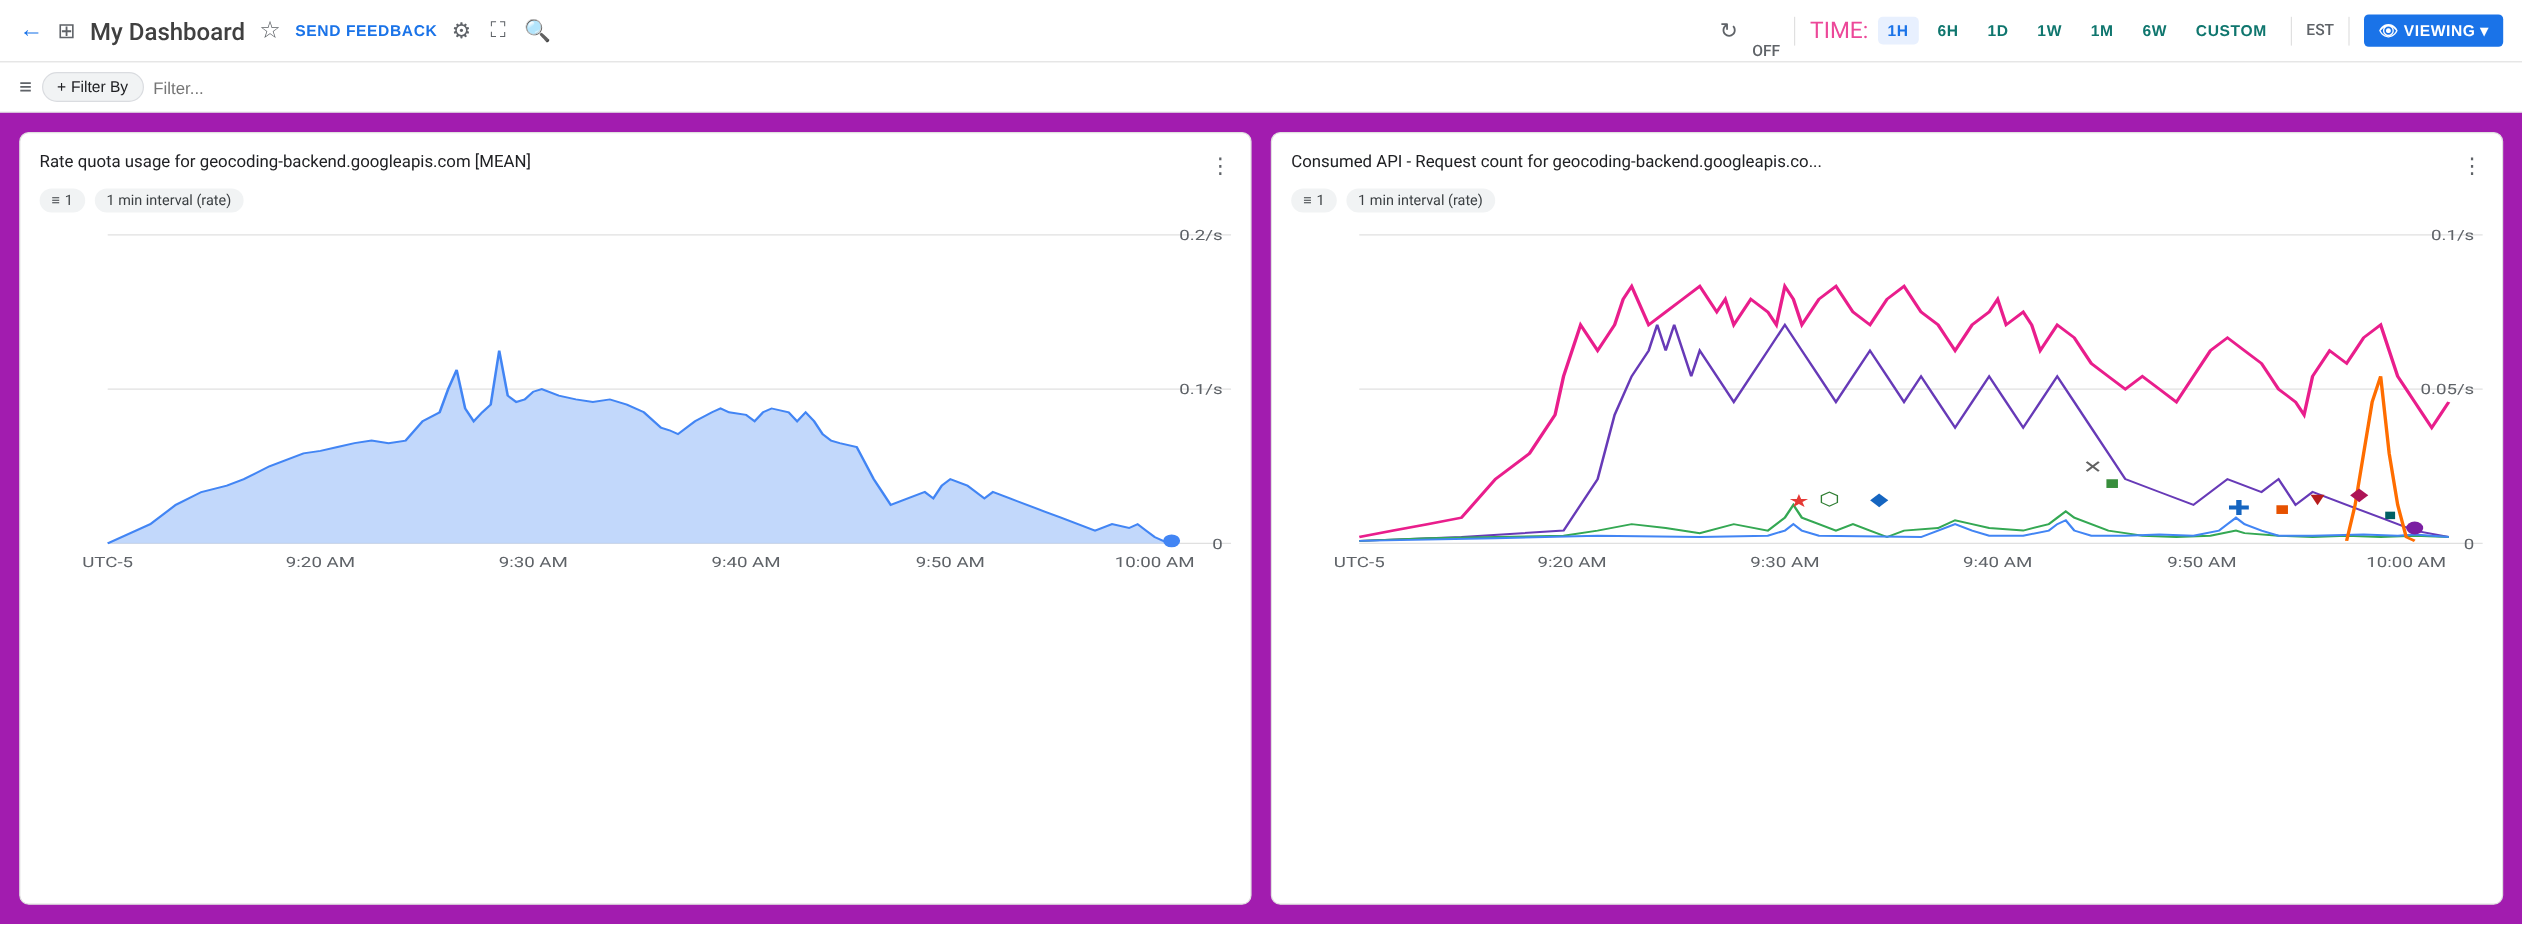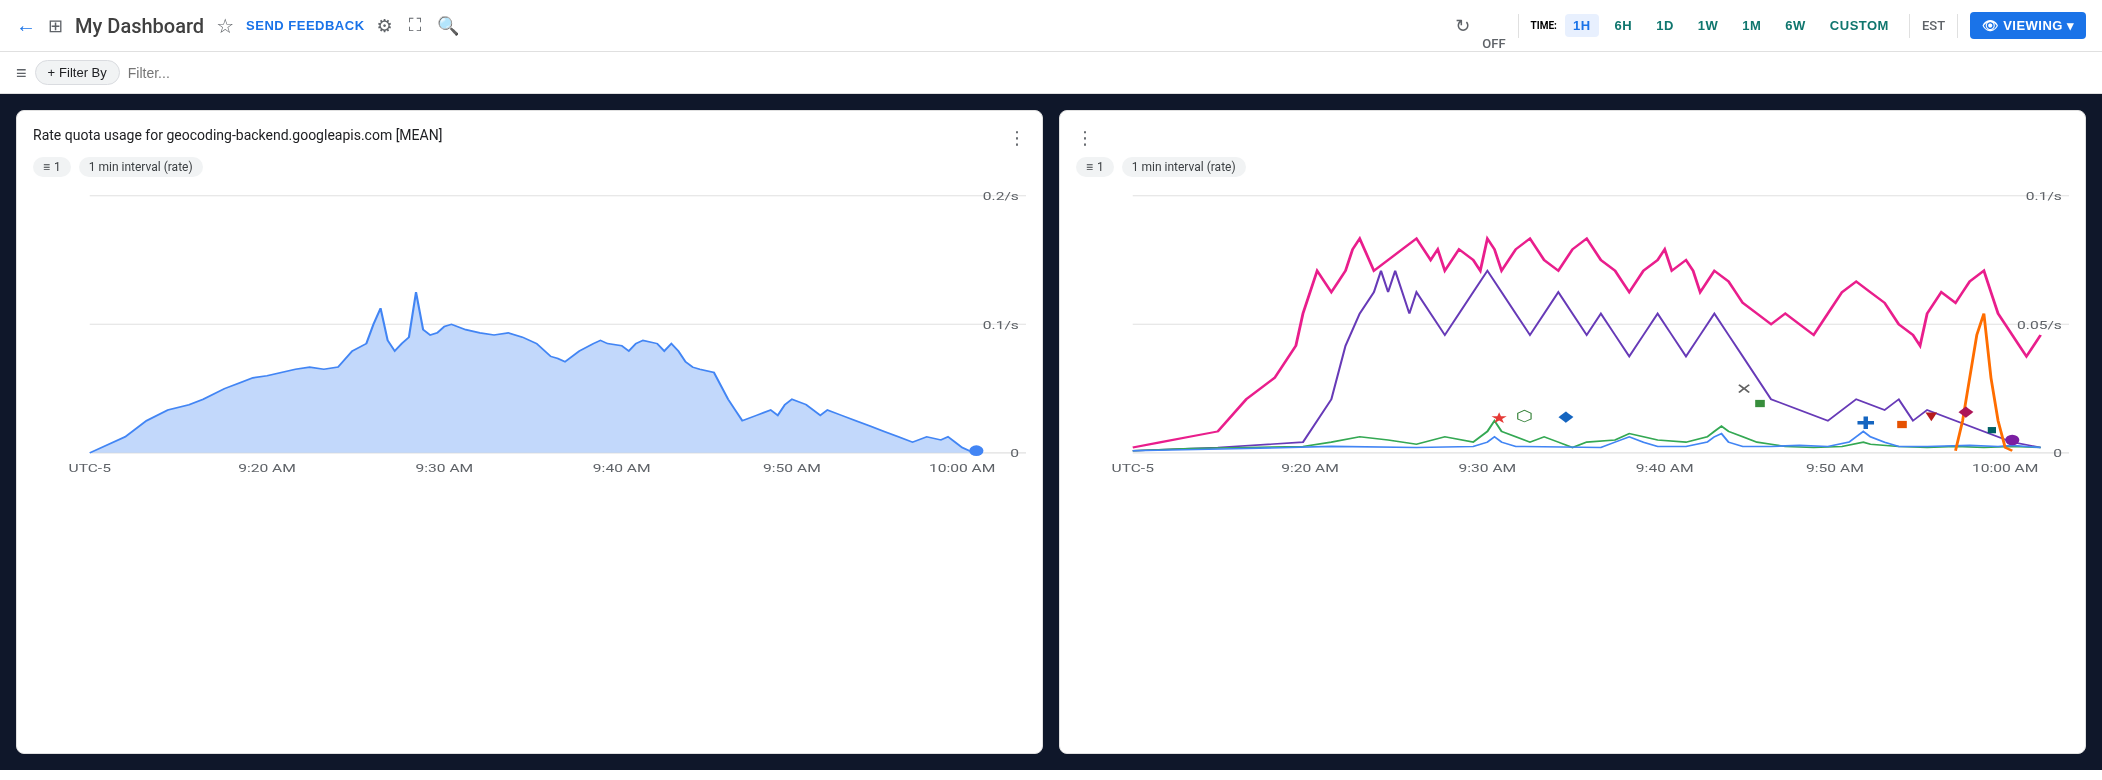--- a/index.html
+++ b/index.html
@@ -14,21 +14,21 @@
       border-bottom: 1px solid #e0e0e0;
       gap: 8px;
     }
     .header-left { display: flex; align-items: center; gap: 8px; flex: 1; }
     .header-title { font-size: 20px; font-weight: 500; color: #404040; }
     .back-btn { color: #1a73e8; background: none; border: none; cursor: pointer; font-size: 20px; display: flex; align-items: center; }
     .icon-btn { background: none; border: none; cursor: pointer; color: #5f6368; font-size: 18px; display: flex; align-items: center; padding: 4px; border-radius: 4px; }
     .star-btn { color: #5f6368; font-size: 20px; }
     .send-feedback { color: #1a73e8; font-size: 13px; font-weight: 700; letter-spacing: 0.5px; cursor: pointer; border: none; background: none; }
     .header-right { display: flex; align-items: center; gap: 8px; }
-    .time-label { color: #000000; font-size: 10px; font-weight: 700; }
+    .time-label { color: #ec4899; font-size: 19px; font-weight: 400; }
     .time-btn {
       background: none; border: none; cursor: pointer;
       color: #0f766e; font-size: 13px; font-weight: 600;
       padding: 4px 8px; border-radius: 4px; letter-spacing: 0.5px;
     }
     .time-btn.active {
       background: #e8f0fe; color: #1a73e8;
     }
     .divider-v { width: 1px; height: 24px; background: #e0e0e0; margin: 0 4px; }
     .viewing-btn {
@@ -52,21 +52,21 @@
       border: 1px solid #dadce0; border-radius: 16px;
       padding: 4px 12px; background: #f1f3f4; cursor: pointer;
       font-size: 13px; color: #202124; font-weight: 500;
     }
     .filter-input {
       border: none; outline: none; font-size: 14px; color: #5f6368;
       background: transparent; flex: 1;
     }
 
     
-    .main { padding: 16px; display: flex; gap: 16px; background: #0f172a; min-height: calc(100vh - 104px); }
+    .main { padding: 16px; display: flex; gap: 16px; background: #a21caf; min-height: calc(100vh - 104px); }
 
     
     .chart-card {
       background: #fff;
       border: 1px solid #e0e0e0;
       border-radius: 8px;
       padding: 16px;
       flex: 1;
     }
     .card-header { display: flex; justify-content: space-between; align-items: flex-start; margin-bottom: 8px; }
@@ -228,20 +228,21 @@
           L650,240 L655,245 L660,248 L665,250
         "></path>
 
         <circle cx="665" cy="248" r="5" fill="#4285f4"></circle>
       </svg>
     </div>
   </div>
 
   <div class="chart-card">
     <div class="card-header">
+      <span class="card-title">Consumed API - Request count for geocoding-backend.googleapis.co...</span>
       <button class="menu-dots">⋮</button>
     </div>
     <div class="card-tags">
       <div class="tag">
         <span>≡</span>
         <span>1</span>
       </div>
       <div class="tag">
         <span>1 min interval (rate)</span>
       </div>

